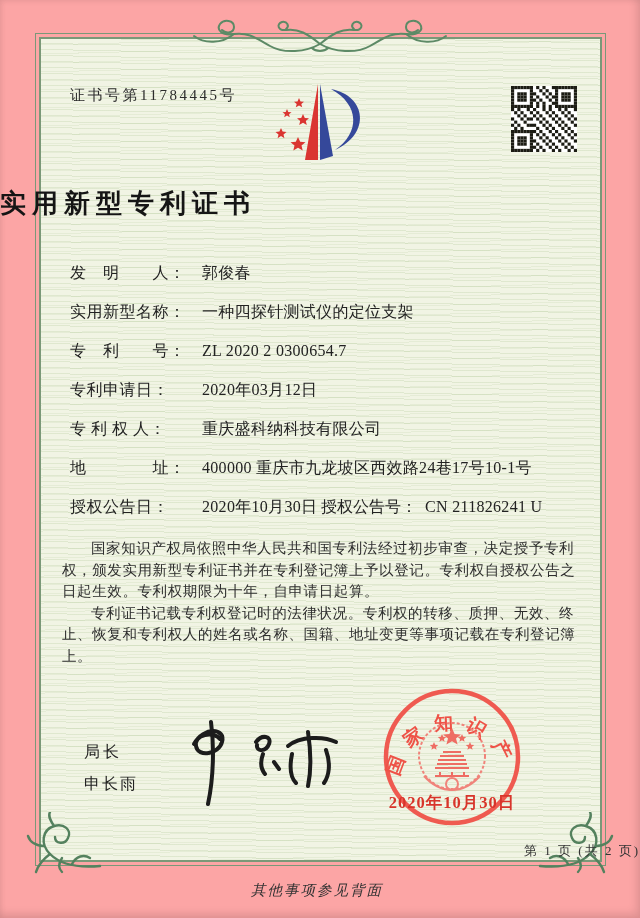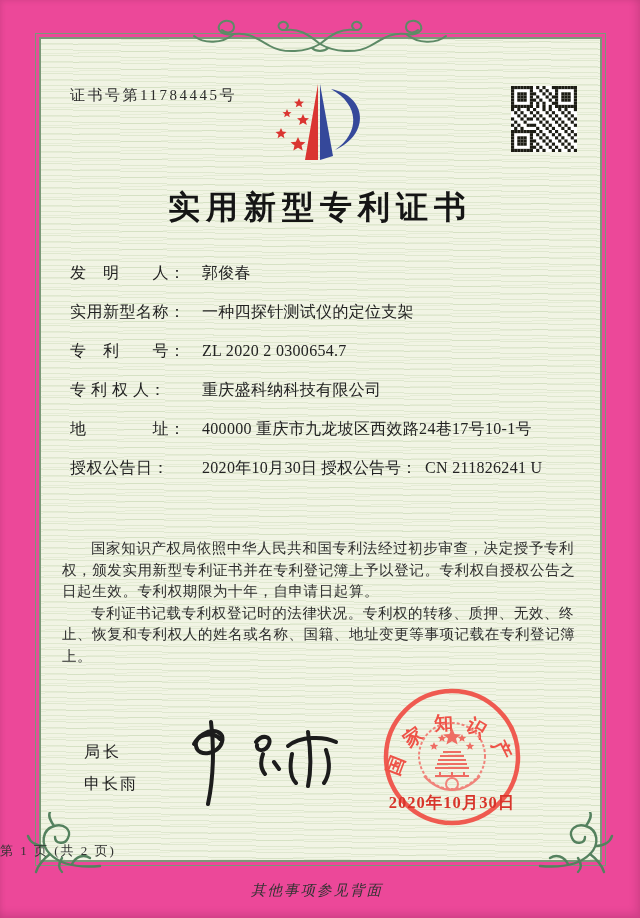--- a/index.html
+++ b/index.html
@@ -1,49 +1,49 @@
 <!DOCTYPE html>
 <html><head>
 <meta charset="utf-8">
 <style>
   html,body{margin:0;padding:0;}
   body{width:640px;height:918px;background:#f4f3ef;font-family:"Liberation Serif","DejaVu Serif",serif;}
-  .sheet{position:relative;width:640px;height:918px;background:#ec4899;overflow:hidden;
+  .sheet{position:relative;width:640px;height:918px;background:#fca5a5;overflow:hidden;
          box-shadow:inset -3px -4px 8px rgba(0,0,0,.12), inset 2px 2px 5px rgba(0,0,0,.05);}
   
   .frame{position:absolute;left:35px;top:33px;width:569px;height:831px;border:1px solid #7a9878;}
   .frame-inner{position:absolute;left:3px;top:3px;right:3px;bottom:3px;border:2px solid #7a9878;
       background-color:#f1f4e4;
       background-image:
         repeating-linear-gradient(1.2deg, rgba(150,182,120,.20) 0 1px, rgba(0,0,0,0) 1px 6px),
         repeating-linear-gradient(-1.4deg, rgba(150,182,120,.13) 0 1px, rgba(0,0,0,0) 1px 9px);}
   
   .orn-top{position:absolute;left:186px;top:14px;width:268px;height:44px;}
   .orn-bl{position:absolute;left:22px;top:812px;width:80px;height:62px;}
   .orn-br{position:absolute;left:538px;top:812px;width:80px;height:62px;transform:scaleX(-1);}
   
   .cert-no{position:absolute;left:70px;top:86px;font-size:15px;letter-spacing:2.5px;color:#2b2b2b;}
   .logo{position:absolute;left:243px;top:80px;width:154px;height:102px;}
   .qr{position:absolute;left:511px;top:86px;width:66px;height:66px;}
-  .title{position:absolute;left:0;top:186px;width:640px;text-align:center;
-         font-size:32px;font-weight:bold;letter-spacing:6px;color:#151515;}
+  .title{position:absolute;left:0;top:186px;width:640px;
+         font-size:26px;font-weight:bold;letter-spacing:6px;color:#151515;}
   .fields{position:absolute;left:70px;top:263px;width:520px;font-size:16px;color:#222;}
   .frow{height:20px;line-height:20px;margin-bottom:19px;white-space:nowrap;}
   .flabel{display:inline-block;width:132px;letter-spacing:.5px;}
   .fval{letter-spacing:.3px;}
   .pair1{display:inline-block;width:247px;}
   .flabel2{display:inline-block;width:104px;}
   .paras{position:absolute;left:62px;top:538px;width:516px;font-size:14.5px;line-height:21.5px;
          color:#2d2d2d;letter-spacing:.6px;}
   .paras p{margin:0;text-indent:2em;}
   .director-title{position:absolute;left:84px;top:742px;font-size:16px;letter-spacing:3px;color:#222;}
   .director-name{position:absolute;left:84px;top:774px;font-size:16px;letter-spacing:2px;color:#222;}
   .sig{position:absolute;left:168px;top:714px;width:180px;height:96px;}
   .seal{position:absolute;left:377px;top:684px;width:150px;height:150px;}
-  .page-info{position:absolute;left:0;top:842px;width:640px;text-align:left;
+  .page-info{position:absolute;left:0;top:842px;width:640px;text-align:right;
              font-size:13px;letter-spacing:2px;color:#333;}
   .back-note{position:absolute;left:0;top:881px;width:634px;text-align:center;
              font-size:14.5px;font-style:italic;letter-spacing:2px;color:#333;}
 </style>
 </head>
 <body>
 
 <div class="sheet">
 
   <div class="frame">
@@ -328,20 +328,23 @@
     <div class="frow">
       <span class="flabel">发　明　　人：</span><span class="fval">郭俊春</span>
     </div>
     <div class="frow">
       <span class="flabel">实用新型名称：</span><span class="fval">一种四探针测试仪的定位支架</span>
     </div>
     <div class="frow">
       <span class="flabel">专　利　　号：</span><span class="fval">ZL 2020 2 0300654.7</span>
     </div>
     <div class="frow">
+      <span class="flabel">专利申请日：</span><span class="fval">2020年03月12日</span>
+    </div>
+    <div class="frow">
       <span class="flabel">专 利 权 人：</span><span class="fval">重庆盛科纳科技有限公司</span>
     </div>
     <div class="frow">
       <span class="flabel">地　　　　址：</span><span class="fval">400000 重庆市九龙坡区西效路24巷17号10-1号</span>
     </div>
     <div class="frow">
       <span class="pair1"><span class="flabel">授权公告日：</span><span class="fval">2020年10月30日</span></span>
       <span class="flabel2">授权公告号：</span><span class="fval">CN 211826241 U</span>
     </div>
   </div>

